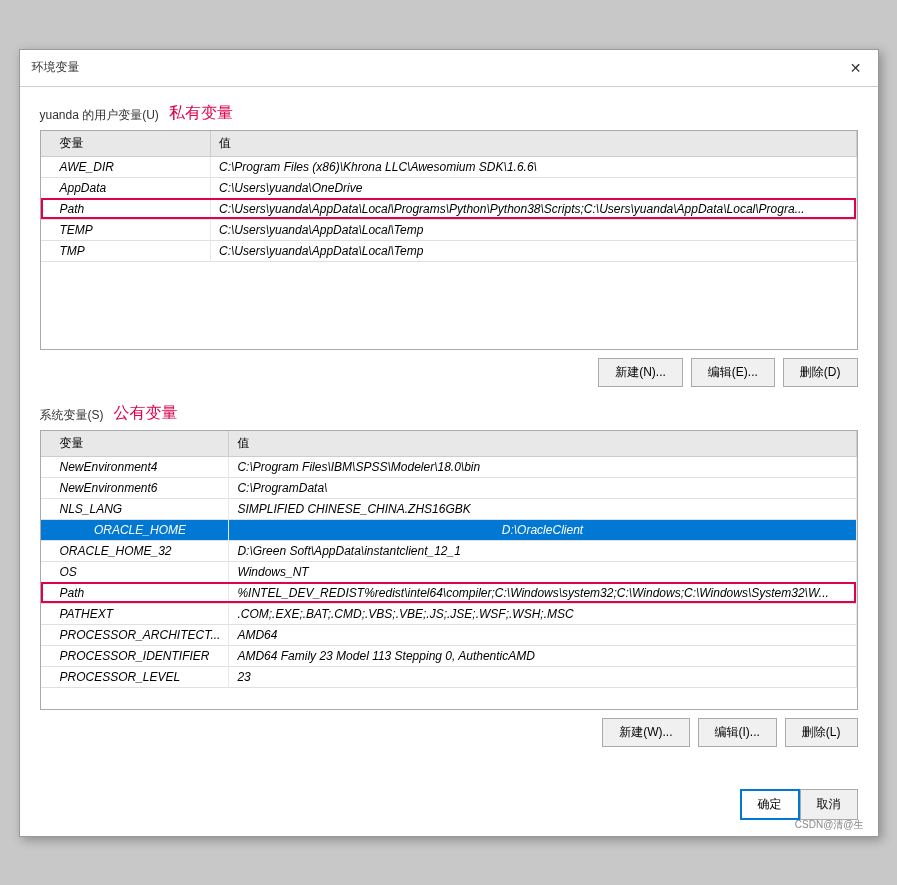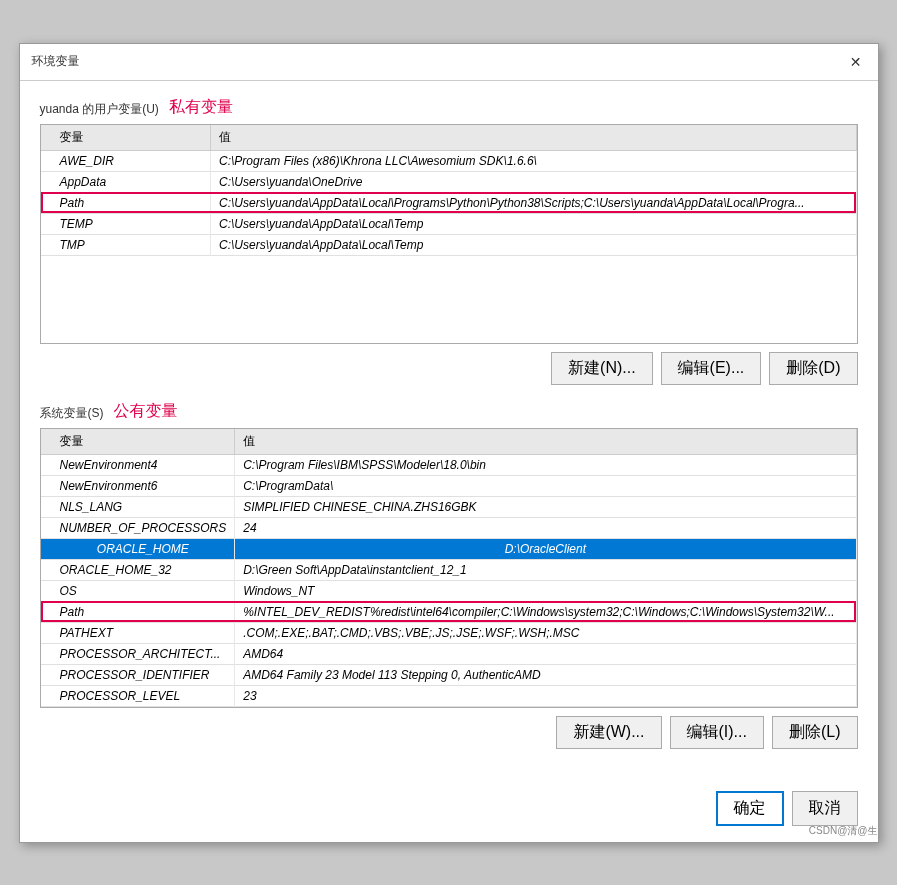--- a/index.html
+++ b/index.html
@@ -116,40 +116,39 @@
     .col-val { }
     .btn-row {
       display: flex;
       justify-content: flex-end;
       gap: 8px;
       margin-top: 8px;
       margin-bottom: 8px;
     }
     .btn {
       padding: 5px 16px;
-      font-size: 16px;
+      font-size: 12px;
       background: #f0f0f0;
       border: 1px solid #aaa;
       cursor: pointer;
       font-family: "Microsoft YaHei", sans-serif;
     }
     .btn-confirm {
       background: white;
       border: 2px solid #0078d4;
     }
     .bottom-buttons {
       display: flex;
       justify-content: flex-end;
-      gap: 8px;
       padding: 10px 20px 16px 20px;
     }
     .watermark {
       position: absolute;
       bottom: 4px;
-      right: 0;
+      right: 14px;
       font-size: 10px;
       color: #888;
     }
   </style>
 </head>
 <body>
 
 <div class="dialog">
 
   <div class="title-bar">
@@ -222,24 +221,20 @@
                 <td>C:\Program Files\IBM\SPSS\Modeler\18.0\bin</td>
               </tr>
               <tr>
                 <td class="col-var">NewEnvironment6</td>
                 <td>C:\ProgramData\</td>
               </tr>
               <tr>
                 <td class="col-var">NLS_LANG</td>
                 <td>SIMPLIFIED CHINESE_CHINA.ZHS16GBK</td>
               </tr>
-              <tr>
-                <td class="col-var">NUMBER_OF_PROCESSORS</td>
-                <td>24</td>
-              </tr>
               <tr class="selected">
                 <td class="col-var">ORACLE_HOME</td>
                 <td>D:\OracleClient</td>
               </tr>
               <tr>
                 <td class="col-var">ORACLE_HOME_32</td>
                 <td>D:\Green Soft\AppData\instantclient_12_1</td>
               </tr>
               <tr>
                 <td class="col-var">OS</td>

